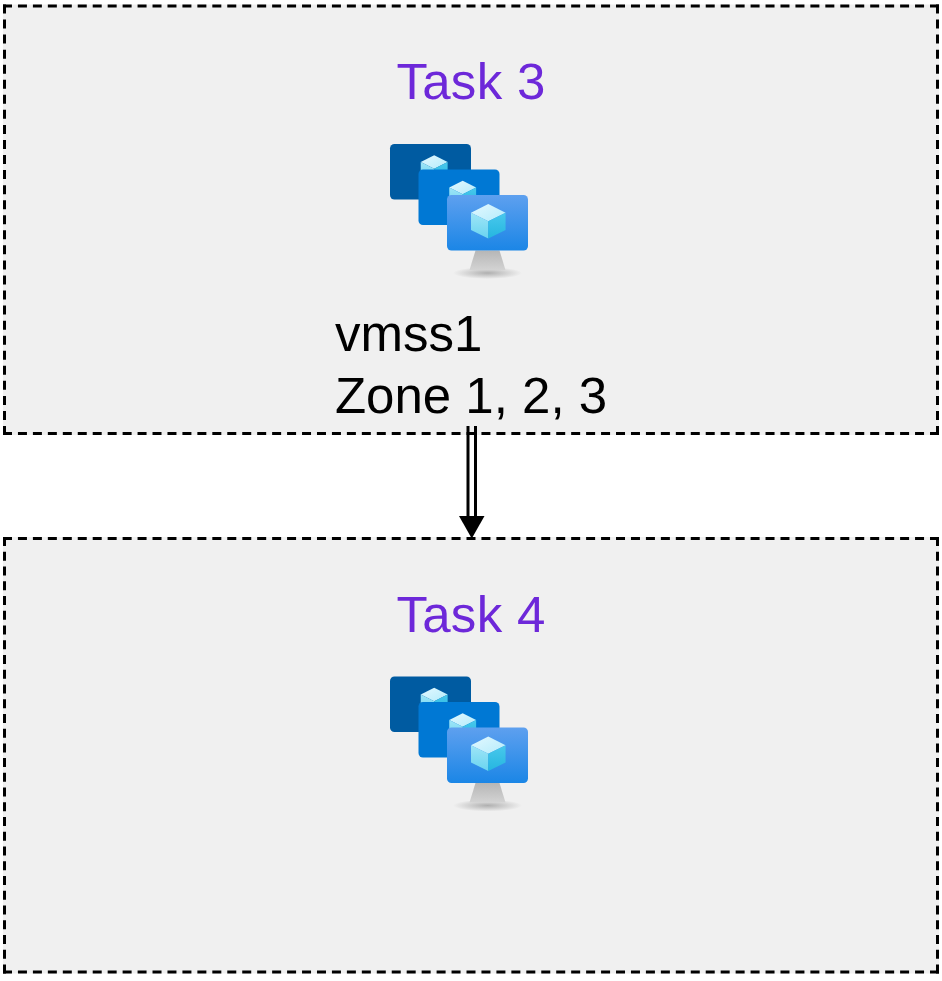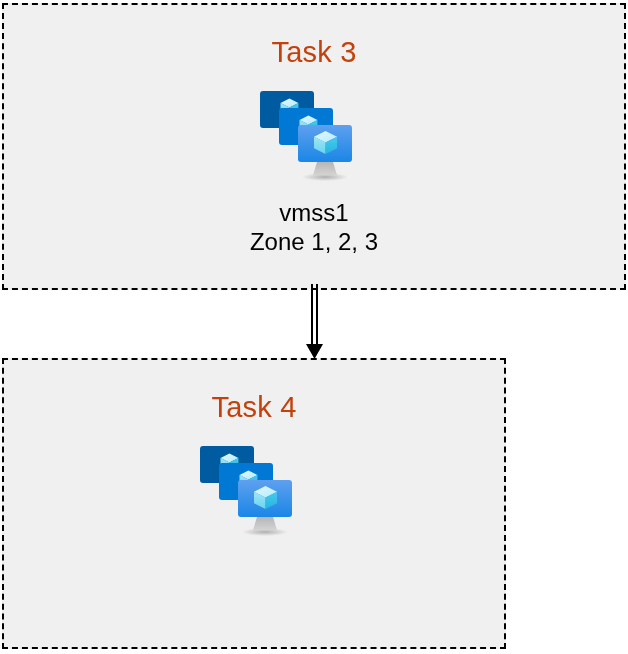--- a/index.html
+++ b/index.html
@@ -34,47 +34,46 @@
   }
   #task-box-1 {
     left: 2px;
     top: 3px;
     width: 624px;
     height: 287px;
   }
   #task-box-2 {
     left: 2px;
     top: 358px;
-    width: 504px;
+    width: 624px;
     height: 291px;
   }
 
   .task-title {
-    color: #c2410c;
-    font-size: 29px;
+    color: #6d28d9;
+    font-size: 34px;
     line-height: 1;
     letter-spacing: 0.2px;
     white-space: nowrap;
   }
   #task-box-1 .task-title { margin-top: 33px; }
   #task-box-2 .task-title { margin-top: 33px; }
 
   
   .vmss-icon {
     display: block;
   }
   #task-box-1 .vmss-icon { margin-top: 22px; }
   #task-box-2 .vmss-icon { margin-top: 22px; }
 
   
   .caption {
     color: #000000;
-    font-size: 24px;
+    font-size: 34px;
     line-height: 1.22;
-    text-align: center;
     white-space: pre-line;
   }
   #task-box-1 .caption { margin-top: 17px; }
   #task-box-2 .caption { margin-top: 32px; }
 
   
   .connector {
     position: absolute;
     left: 296px;
     top: 284px;

